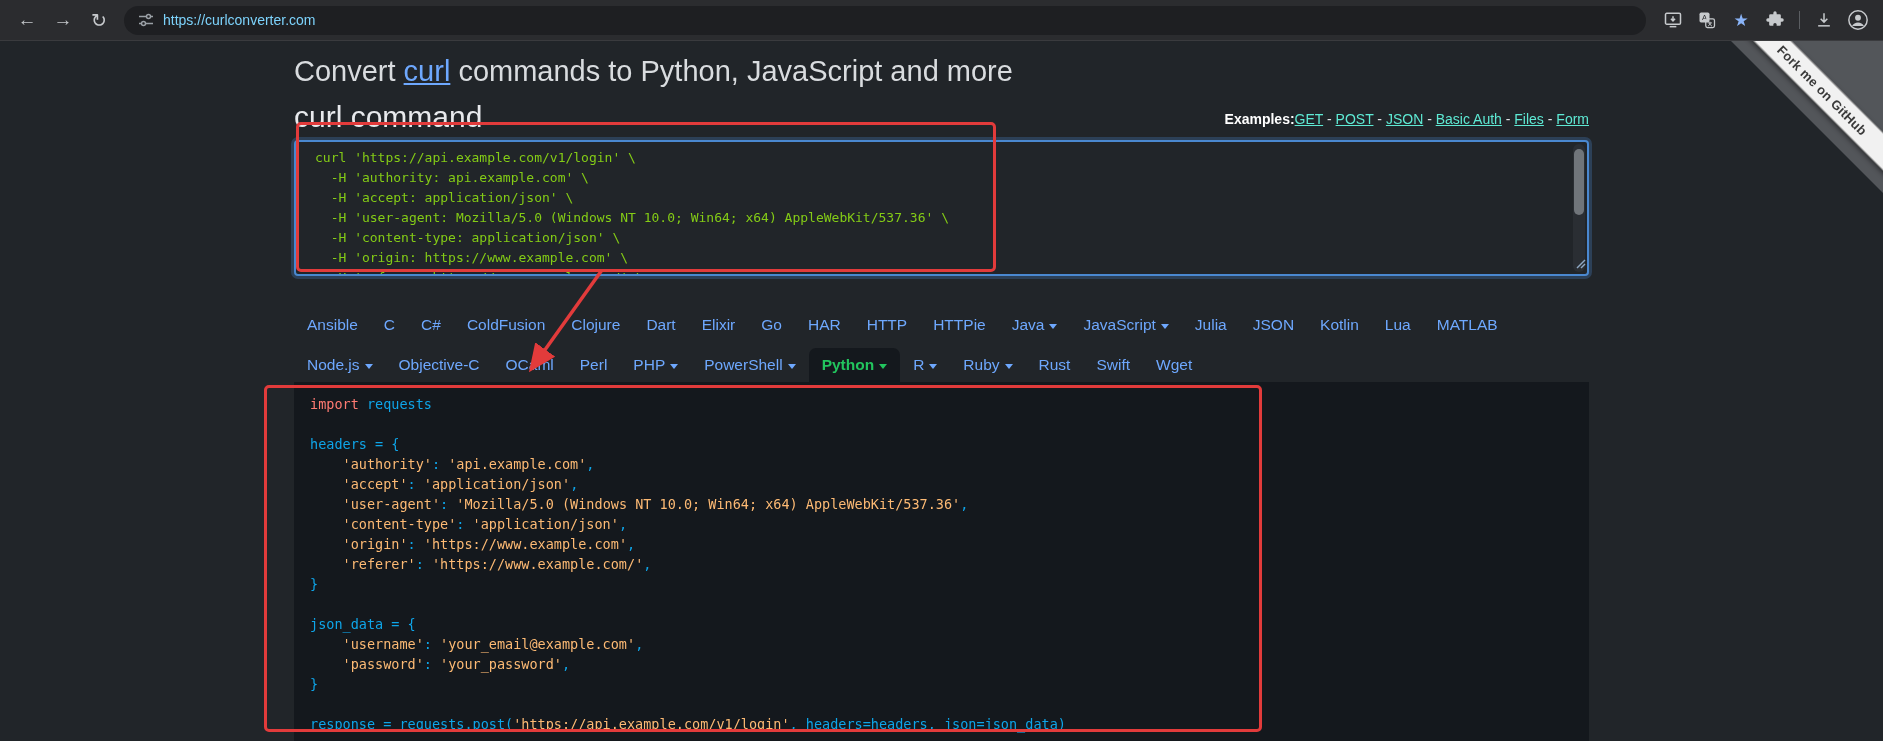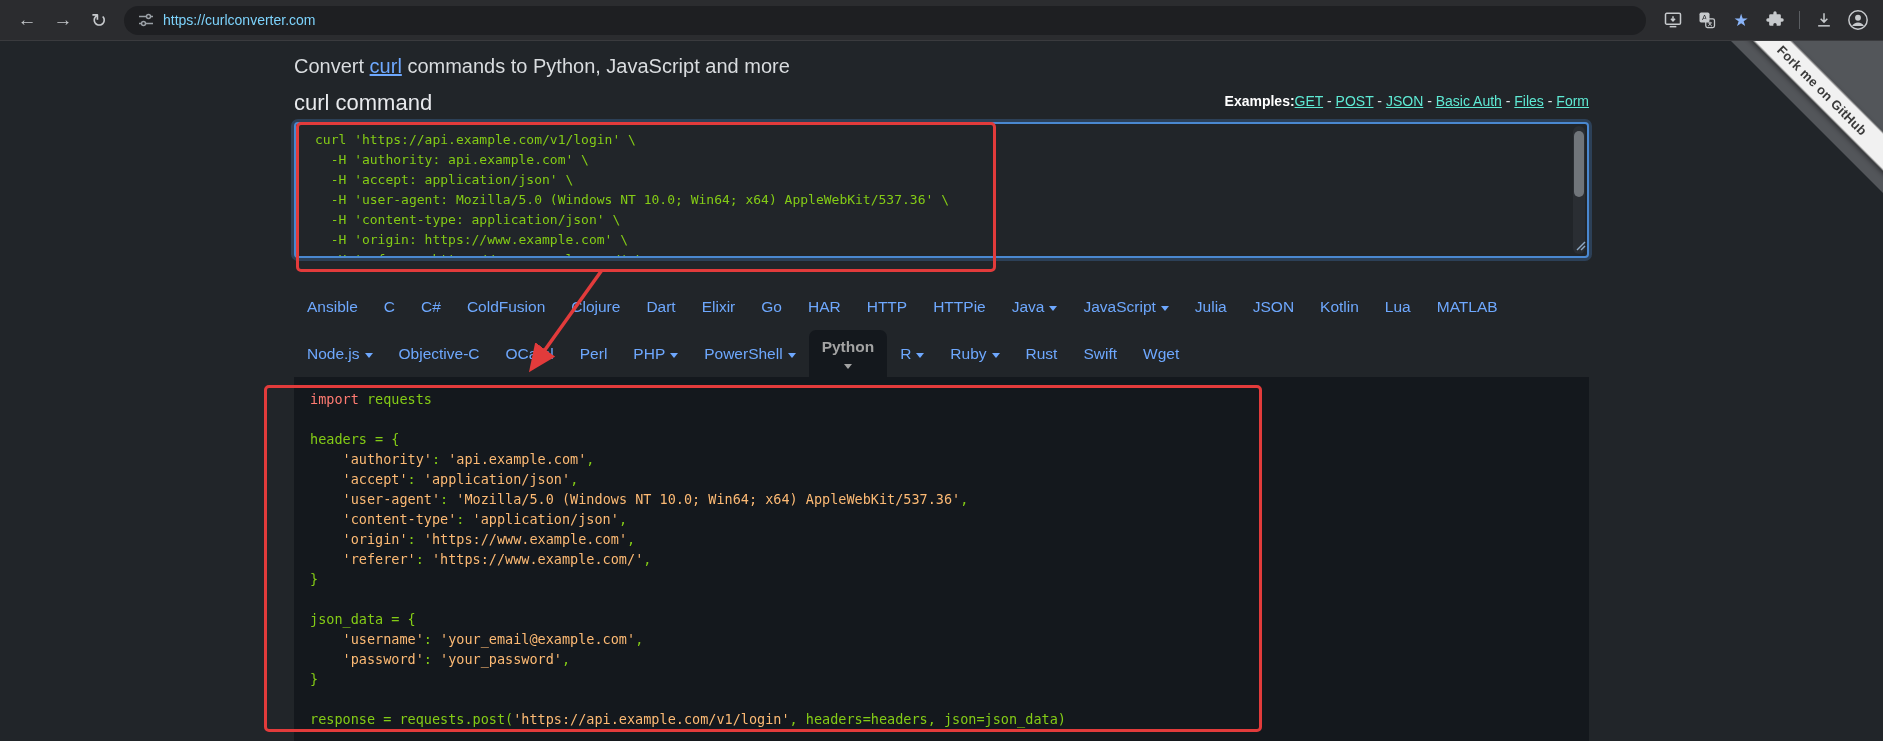--- a/index.html
+++ b/index.html
@@ -45,24 +45,24 @@
     background:#f1f1f1; color:#3a3a3a; text-align:center;
     font-size:13px; font-weight:700; padding:5px 0;
     border-top:1px solid #8f8f8f; border-bottom:1px solid #8f8f8f;
     box-shadow:0 2px 5px rgba(0,0,0,.45);
     letter-spacing:.2px;
   }
 
   
   .page { position:relative; padding-top:14px; z-index:1; }
   .container { width:1295px; margin:0 auto; }
-  h1.title { font-size:20px; font-weight:500; color:#d9dcdf; margin:0 0 12px; }
+  h1.title { font-size:29px; font-weight:500; color:#d9dcdf; margin:0 0 12px; }
   h1.title a { color:#6ea8fe; text-decoration:underline; }
   .head-row { display:flex; justify-content:space-between; align-items:flex-end; margin-bottom:6px; }
-  h2.input-heading { font-size:22px; font-weight:500; color:#e8eaed; margin:0; }
+  h2.input-heading { font-size:30px; font-weight:500; color:#e8eaed; margin:0; }
   .examples { font-size:14px; color:#fff; padding-bottom:7px; white-space:nowrap; }
   .examples .ex-label { font-weight:700; }
   .examples a { color:#5eead4; text-decoration:underline; }
   .ex-sep { color:#dfe1e5; }
 
   .input-wrap { position:relative; }
   textarea.curl-input {
     display:block; width:100%; height:136px; box-sizing:border-box;
     background:#212529; color:#84cc16;
     border:2px solid #4a88d0; border-radius:4px;
@@ -77,38 +77,38 @@
 
   
   .tabs { margin-top:32px; }
   .lang-row { display:flex; flex-wrap:nowrap; white-space:nowrap; }
   .lang-row.second { margin-top:6px; }
   .lang-tab {
     color:#6ea8fe; text-decoration:none; font-size:15.5px;
     padding:8px 13px; display:flex; align-items:center; gap:5px;
     border-radius:7px 7px 0 0; cursor:pointer;justify-content:center;
   }
-  .lang-tab.active { background:#14181d; color:#a3a3a3; font-weight:700;flex-direction:column; }
+  .lang-tab.active { background:#14181d; color:#22c55e; font-weight:700; }
   .caret {
     width:0; height:0; display:inline-block;
     border-left:4px solid transparent; border-right:4px solid transparent;
     border-top:5px solid currentColor; margin-top:3px;
   }
 
   
   .codeblock {
     background:#14181d; padding:12px 16px; min-height:420px;
     font-family:"DejaVu Sans Mono", monospace;
     font-size:13.5px; line-height:20px; color:#e6edf3;
     white-space:pre; overflow:hidden;
   }
   .code-line { min-height:20px; }
   .tok-k { color:#ff7b72; }
   .tok-s { color:#fdba74; }
-  .tok-p { color:#84cc16; }
+  .tok-p { color:#0ea5e9; }
 
   
   .anno {
     position:absolute; border:3px solid #e23b3b; border-radius:5px;
     z-index:60; pointer-events:none; box-sizing:border-box;
   }
   #anno-rect-1 { left:296px; top:122px; width:700px; height:150px; }
   #anno-rect-2 { left:264px; top:385px; width:998px; height:347px; }
   #anno-arrow { position:absolute; left:498px; top:260px; z-index:60; pointer-events:none; }
 </style>

